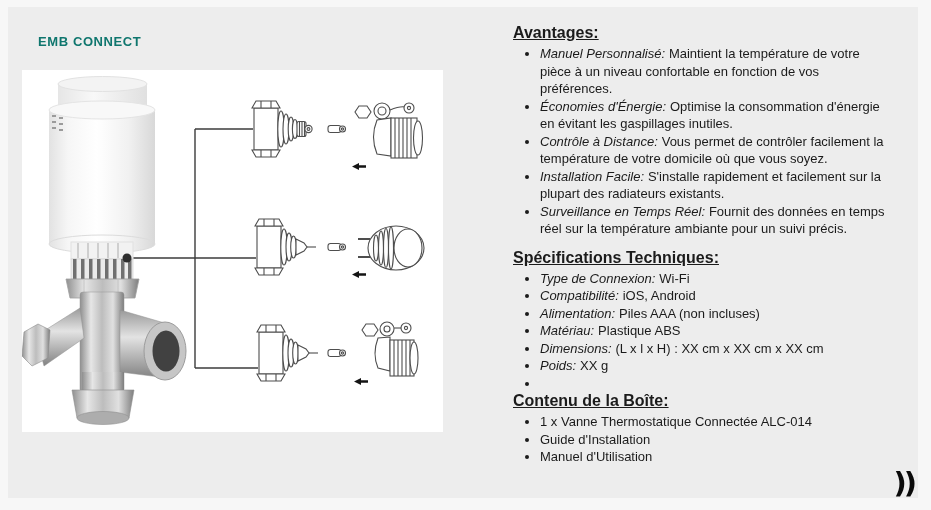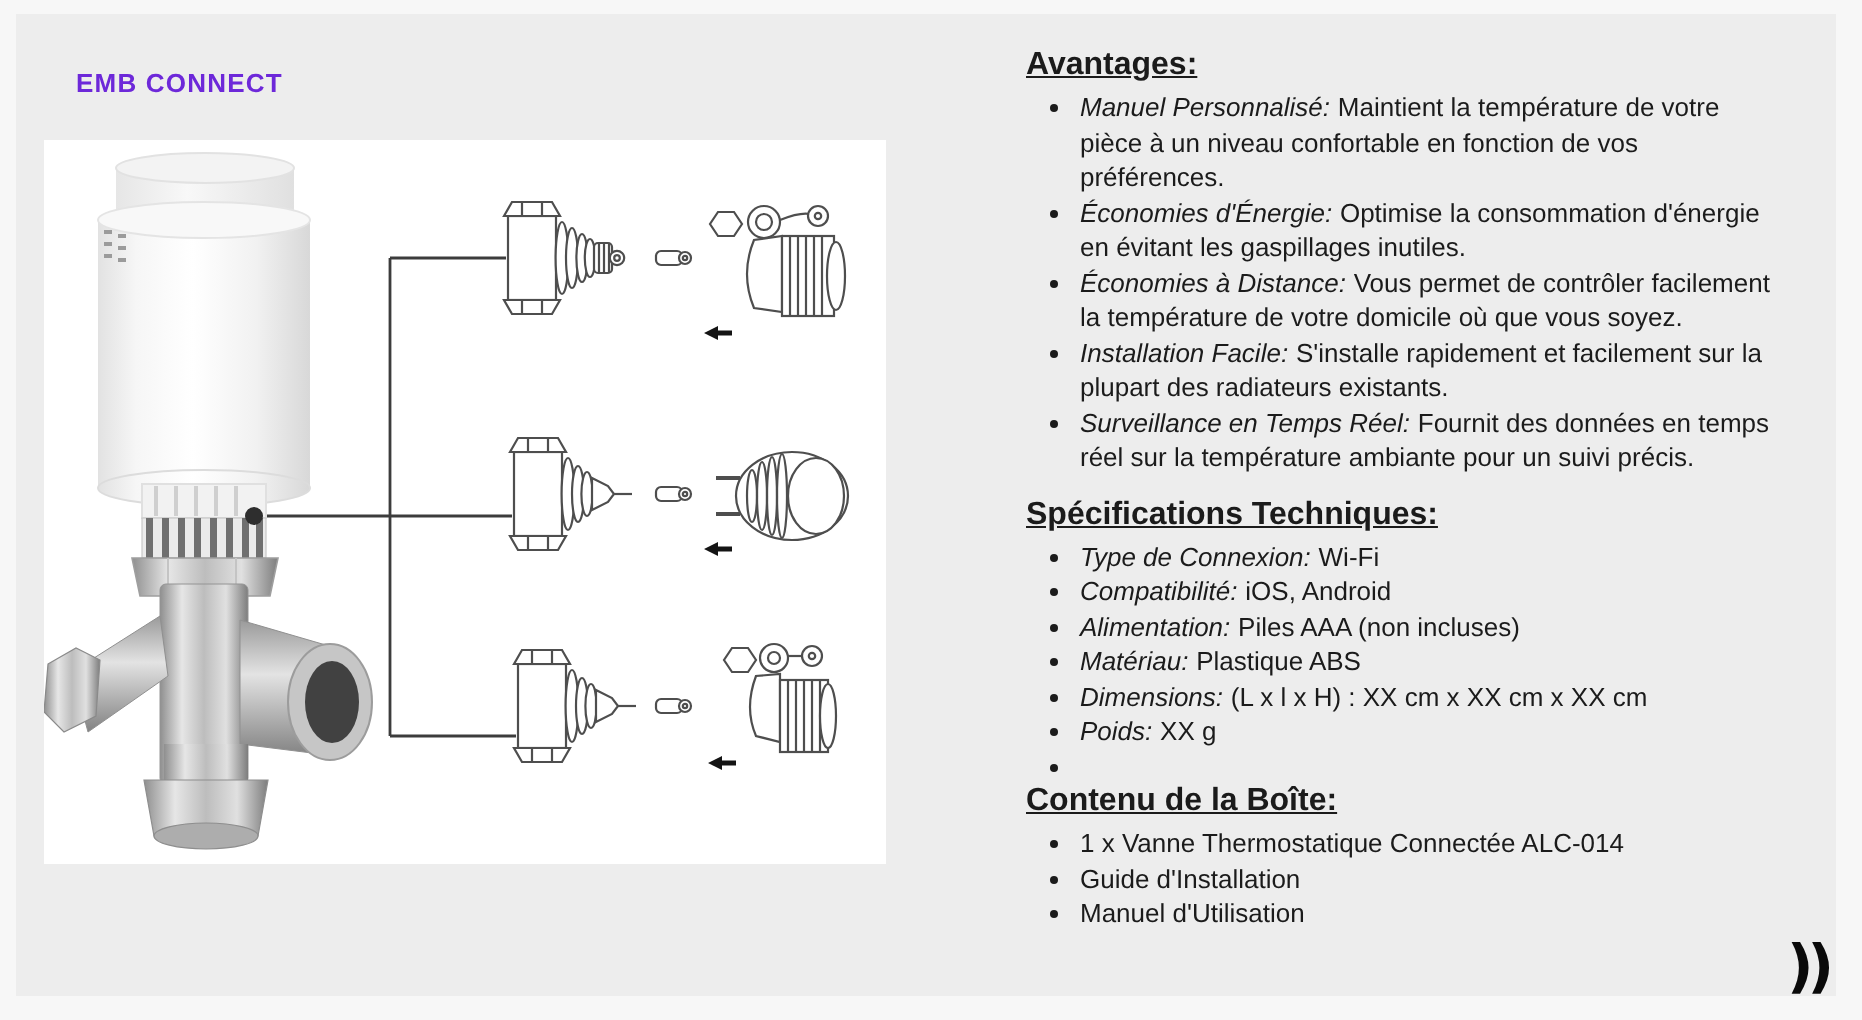--- a/index.html
+++ b/index.html
@@ -9,21 +9,21 @@
     font-family:"Liberation Sans", sans-serif;
     color:#1b1b1b;
     -webkit-font-smoothing:antialiased;
   }
   .panel{
     position:absolute;left:8px;top:7px;width:910px;height:491px;
     background:#ededed;
   }
   .product-title{
     position:absolute;left:30px;top:27px;
-    font-size:13px;font-weight:bold;letter-spacing:.6px;color:#6d28d9;
+    font-size:13px;font-weight:bold;letter-spacing:.6px;color:#0f766e;
   }
   .image-box{
     position:absolute;left:14px;top:63px;width:421px;height:362px;
     background:#ffffff;overflow:hidden;
   }
   .right-col{
     position:absolute;left:505px;top:10px;width:372px;
     font-size:13px;line-height:17.5px;
   }
   .sec-heading{
@@ -236,21 +236,21 @@
       </g>
     </svg>
   </div>
 
   <div class="right-col">
 
     <div class="sec-heading">Avantages:</div>
     <ul>
       <li><i class="lbl">Manuel Personnalisé:</i><span>Maintient la température de votre pièce à un niveau confortable en fonction de vos préférences.</span></li>
       <li><i class="lbl">Économies d'Énergie:</i><span>Optimise la consommation d'énergie en évitant les gaspillages inutiles.</span></li>
-      <li><i class="lbl">Économies à Distance:</i><span>Vous permet de contrôler facilement la température de votre domicile où que vous soyez.</span></li>
+      <li><i class="lbl">Contrôle à Distance:</i><span>Vous permet de contrôler facilement la température de votre domicile où que vous soyez.</span></li>
       <li><i class="lbl">Installation Facile:</i><span>S'installe rapidement et facilement sur la plupart des radiateurs existants.</span></li>
       <li><i class="lbl">Surveillance en Temps Réel:</i><span>Fournit des données en temps réel sur la température ambiante pour un suivi précis.</span></li>
     </ul>
 
     <div class="sec-heading mt">Spécifications Techniques:</div>
     <ul>
       <li><i class="lbl">Type de Connexion:</i><span>Wi-Fi</span></li>
       <li><i class="lbl">Compatibilité:</i><span>iOS, Android</span></li>
       <li><i class="lbl">Alimentation:</i><span>Piles AAA (non incluses)</span></li>
       <li><i class="lbl">Matériau:</i><span>Plastique ABS</span></li>

